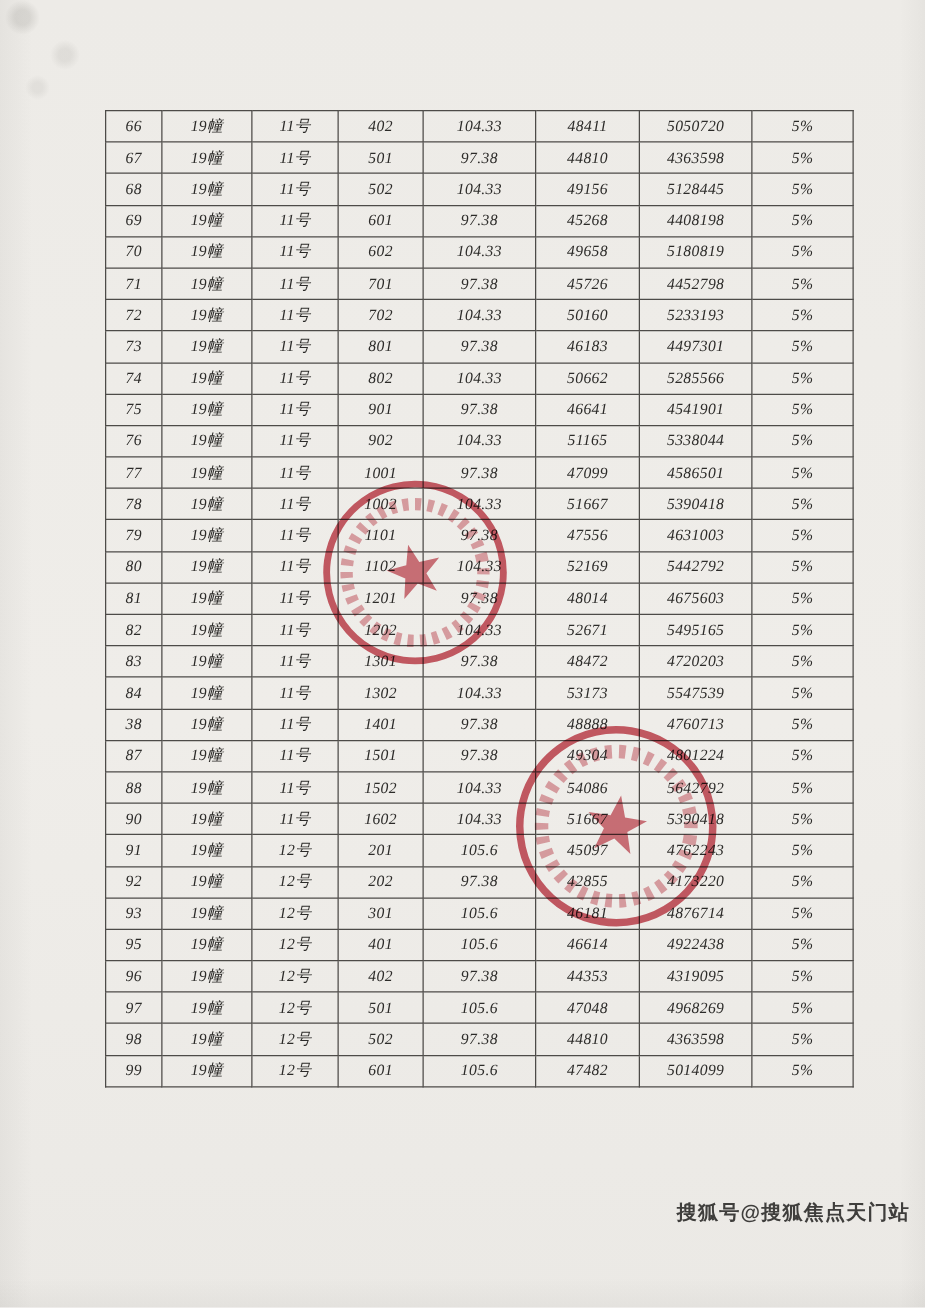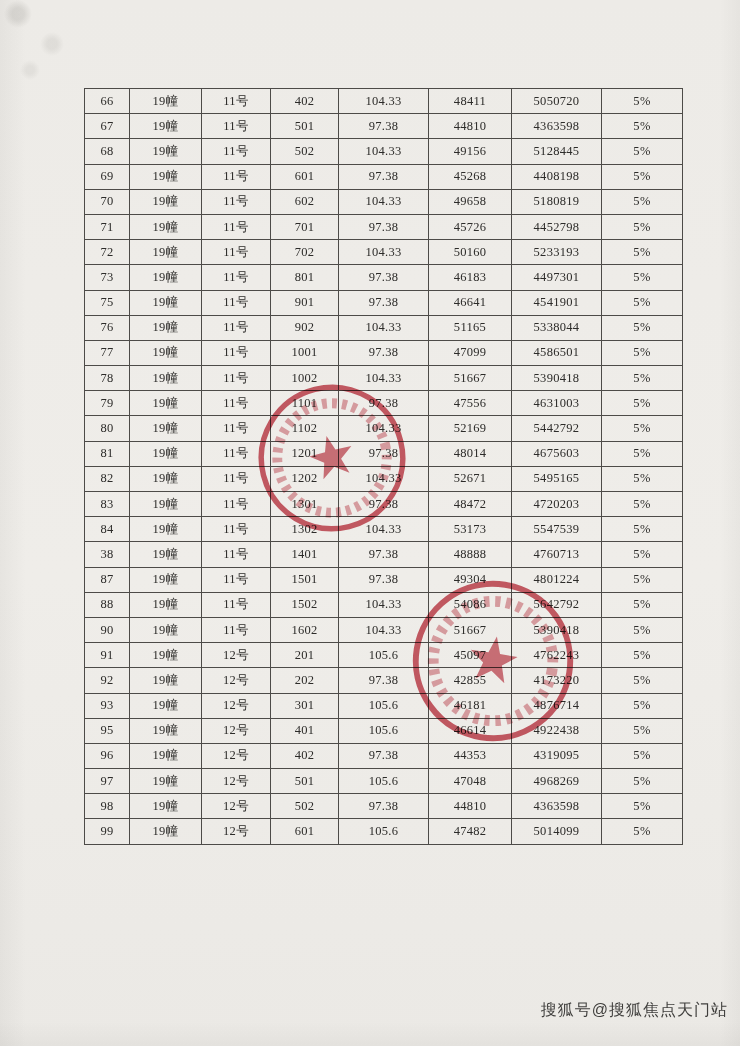--- a/index.html
+++ b/index.html
@@ -13,21 +13,21 @@
     position:relative;
     width:740px;height:1046px;
     background:
       radial-gradient(circle at 18px 14px, rgba(120,118,112,.18) 0 6px, rgba(120,118,112,0) 14px),
       radial-gradient(circle at 52px 44px, rgba(120,118,112,.12) 0 5px, rgba(120,118,112,0) 12px),
       radial-gradient(circle at 30px 70px, rgba(120,118,112,.10) 0 4px, rgba(120,118,112,0) 10px),
       linear-gradient(180deg,#edebe7 0%,#efede9 55%,#ebe9e5 100%);
     overflow:hidden;
   }
   .table-wrap{
-    position:absolute;left:84px;top:88px;width:598px;
+    position:absolute;left:84px;top:88px;width:598px;font-style:italic;
   }
   table.price{
     width:598px;border-collapse:collapse;table-layout:fixed;
   }
   table.price td{
     border:1px solid #4d4b48;
     height:24.2px;
     padding:0;
     text-align:center;
     vertical-align:middle;
@@ -51,23 +51,23 @@
     mix-blend-mode:multiply;
     opacity:.82;
     pointer-events:none;
   }
   .seal svg{display:block;width:100%;height:100%;}
   .seal-1{left:256px;top:382px;width:152px;height:152px;transform:rotate(-14deg);}
   .seal-2{left:410px;top:578px;width:166px;height:166px;transform:rotate(9deg);}
 
   .watermark{
     position:absolute;
-    right:12px;top:1000px;
+    right:12px;top:960px;
     font-size:16px;
-    font-weight:400;
+    font-weight:700;
     color:#3f3e3c;
     letter-spacing:1px;
     font-family:"Liberation Sans","DejaVu Sans",sans-serif;
   }
   .edge-shade{
     position:absolute;left:0;top:0;width:740px;height:1046px;
     background:
       linear-gradient(90deg, rgba(90,88,84,.06) 0, rgba(90,88,84,0) 26px),
       linear-gradient(270deg, rgba(90,88,84,.05) 0, rgba(90,88,84,0) 20px),
       linear-gradient(0deg, rgba(90,88,84,.05) 0, rgba(90,88,84,0) 24px);
@@ -168,20 +168,30 @@
             <td>73</td>
             <td>19幢</td>
             <td>11号</td>
             <td>801</td>
             <td>97.38</td>
             <td>46183</td>
             <td>4497301</td>
             <td>5%</td>
           </tr>
           <tr>
+            <td>74</td>
+            <td>19幢</td>
+            <td>11号</td>
+            <td>802</td>
+            <td>104.33</td>
+            <td>50662</td>
+            <td>5285566</td>
+            <td>5%</td>
+          </tr>
+          <tr>
             <td>75</td>
             <td>19幢</td>
             <td>11号</td>
             <td>901</td>
             <td>97.38</td>
             <td>46641</td>
             <td>4541901</td>
             <td>5%</td>
           </tr>
           <tr>

